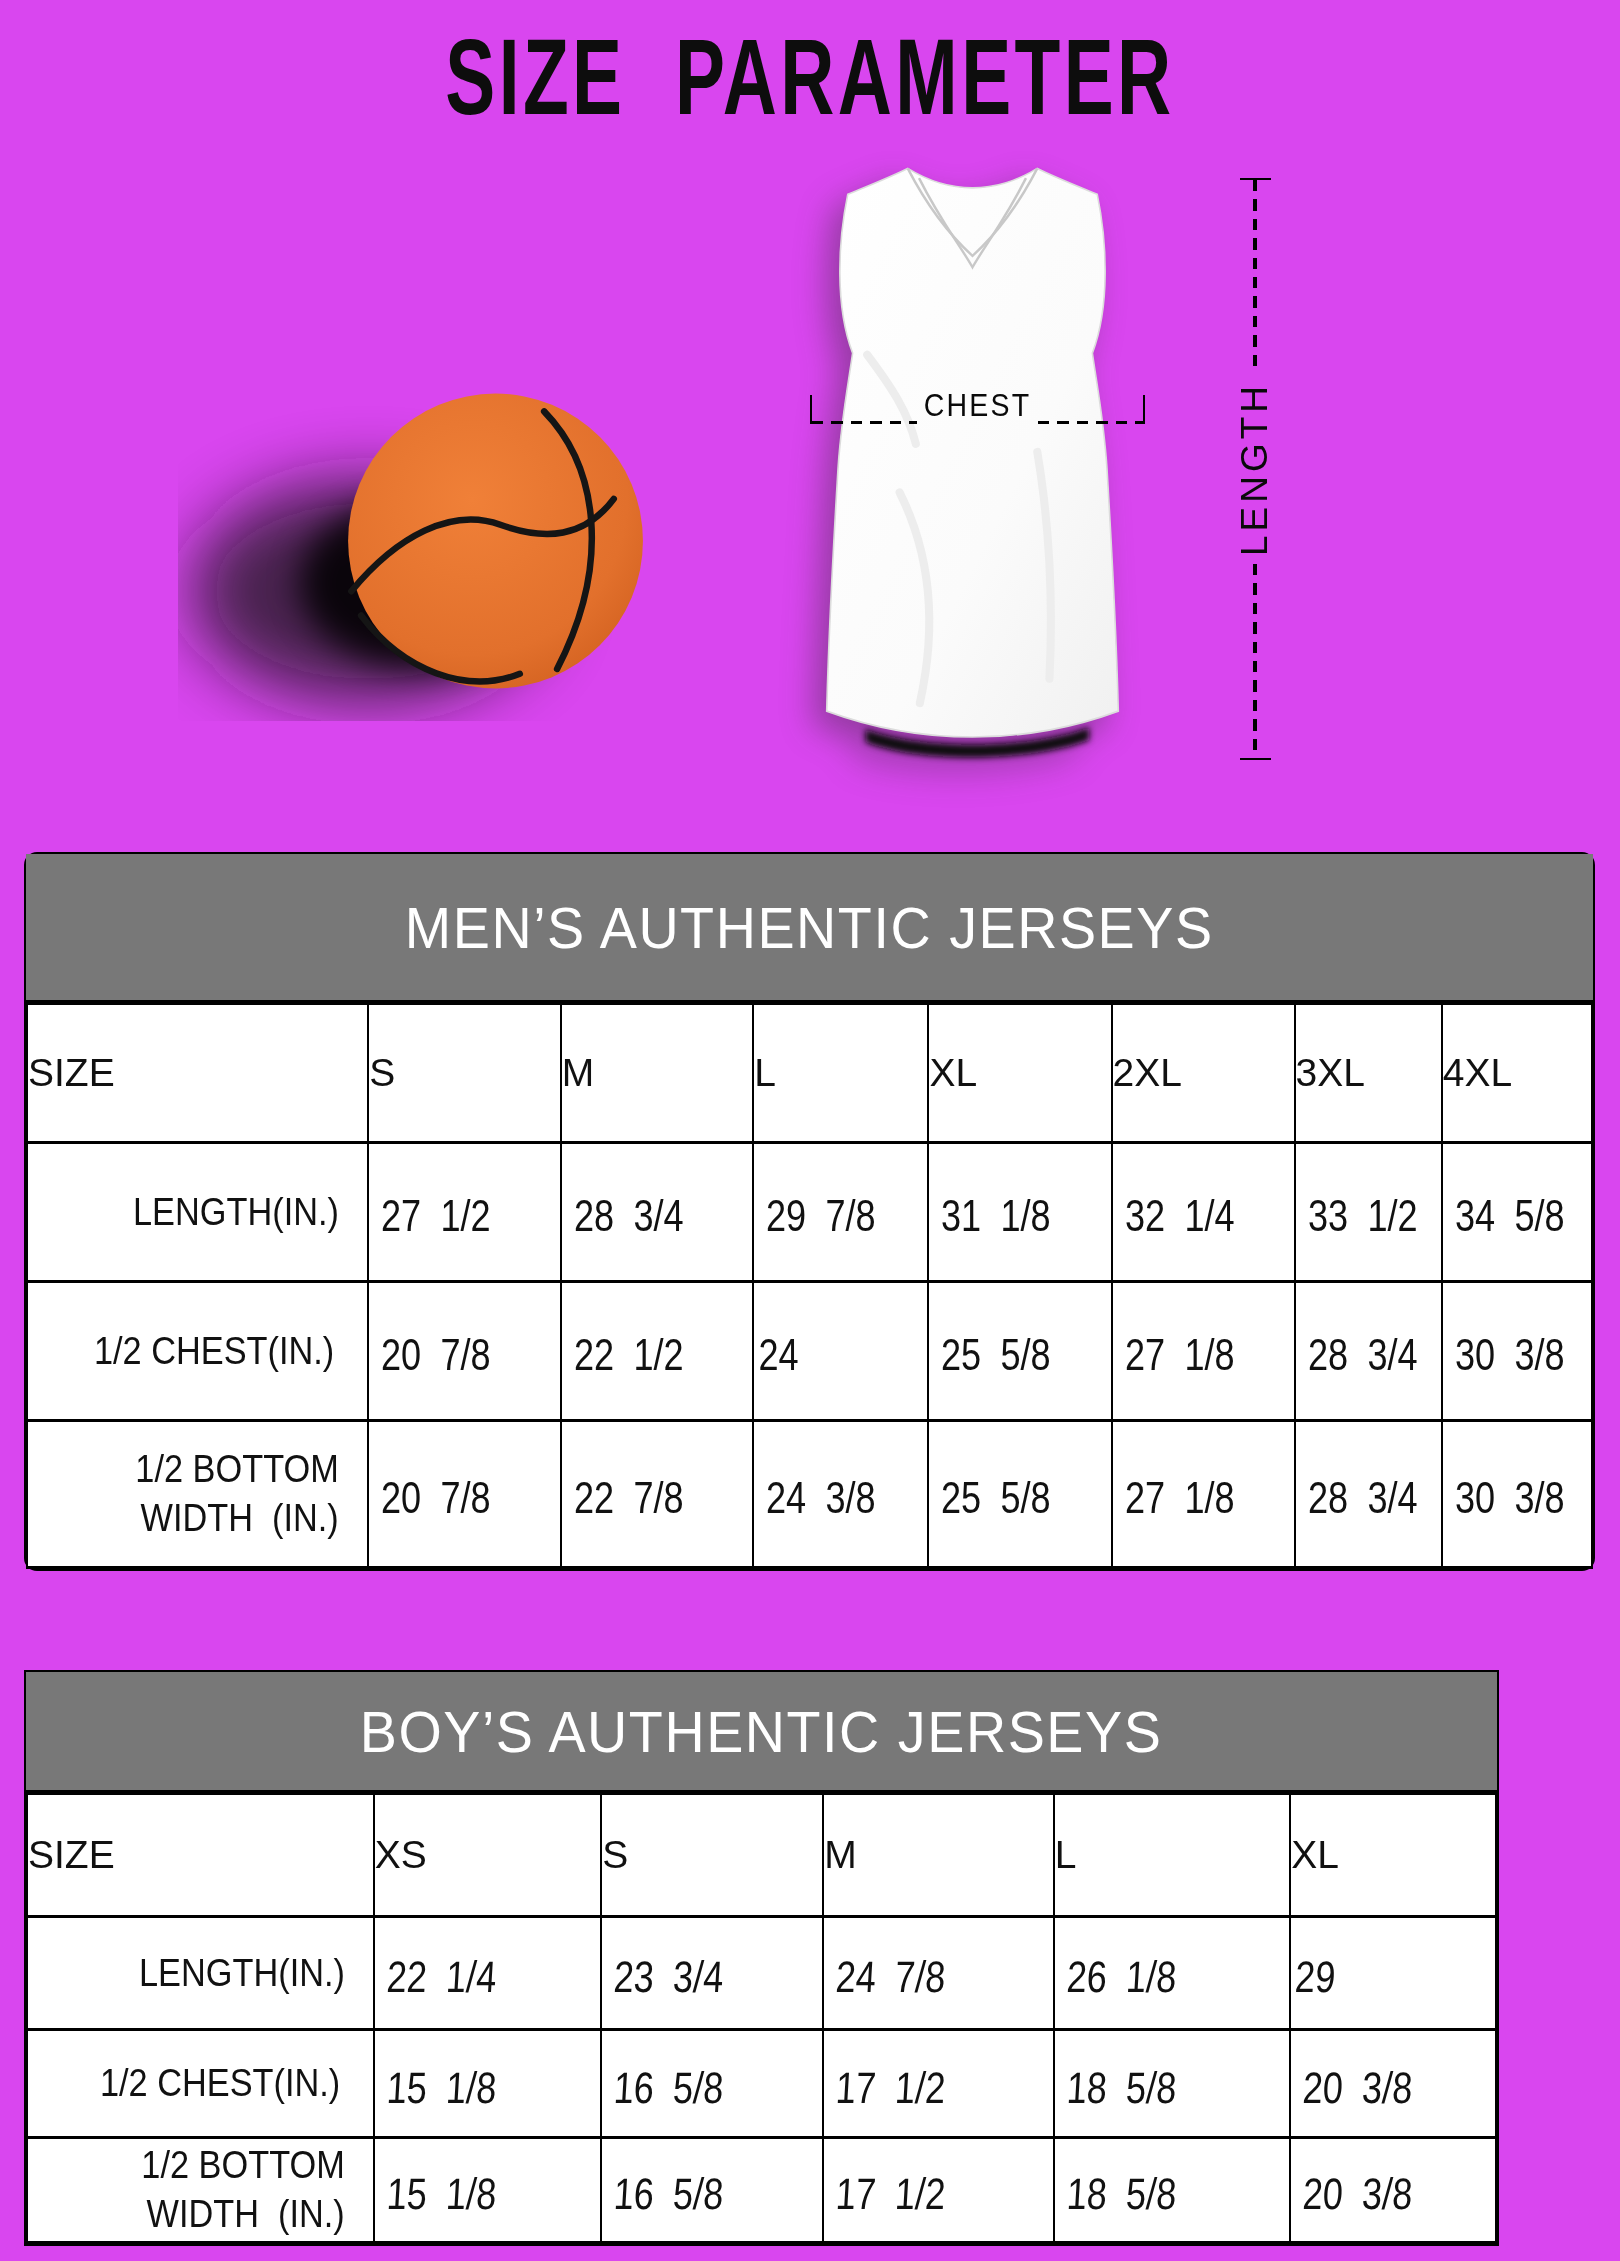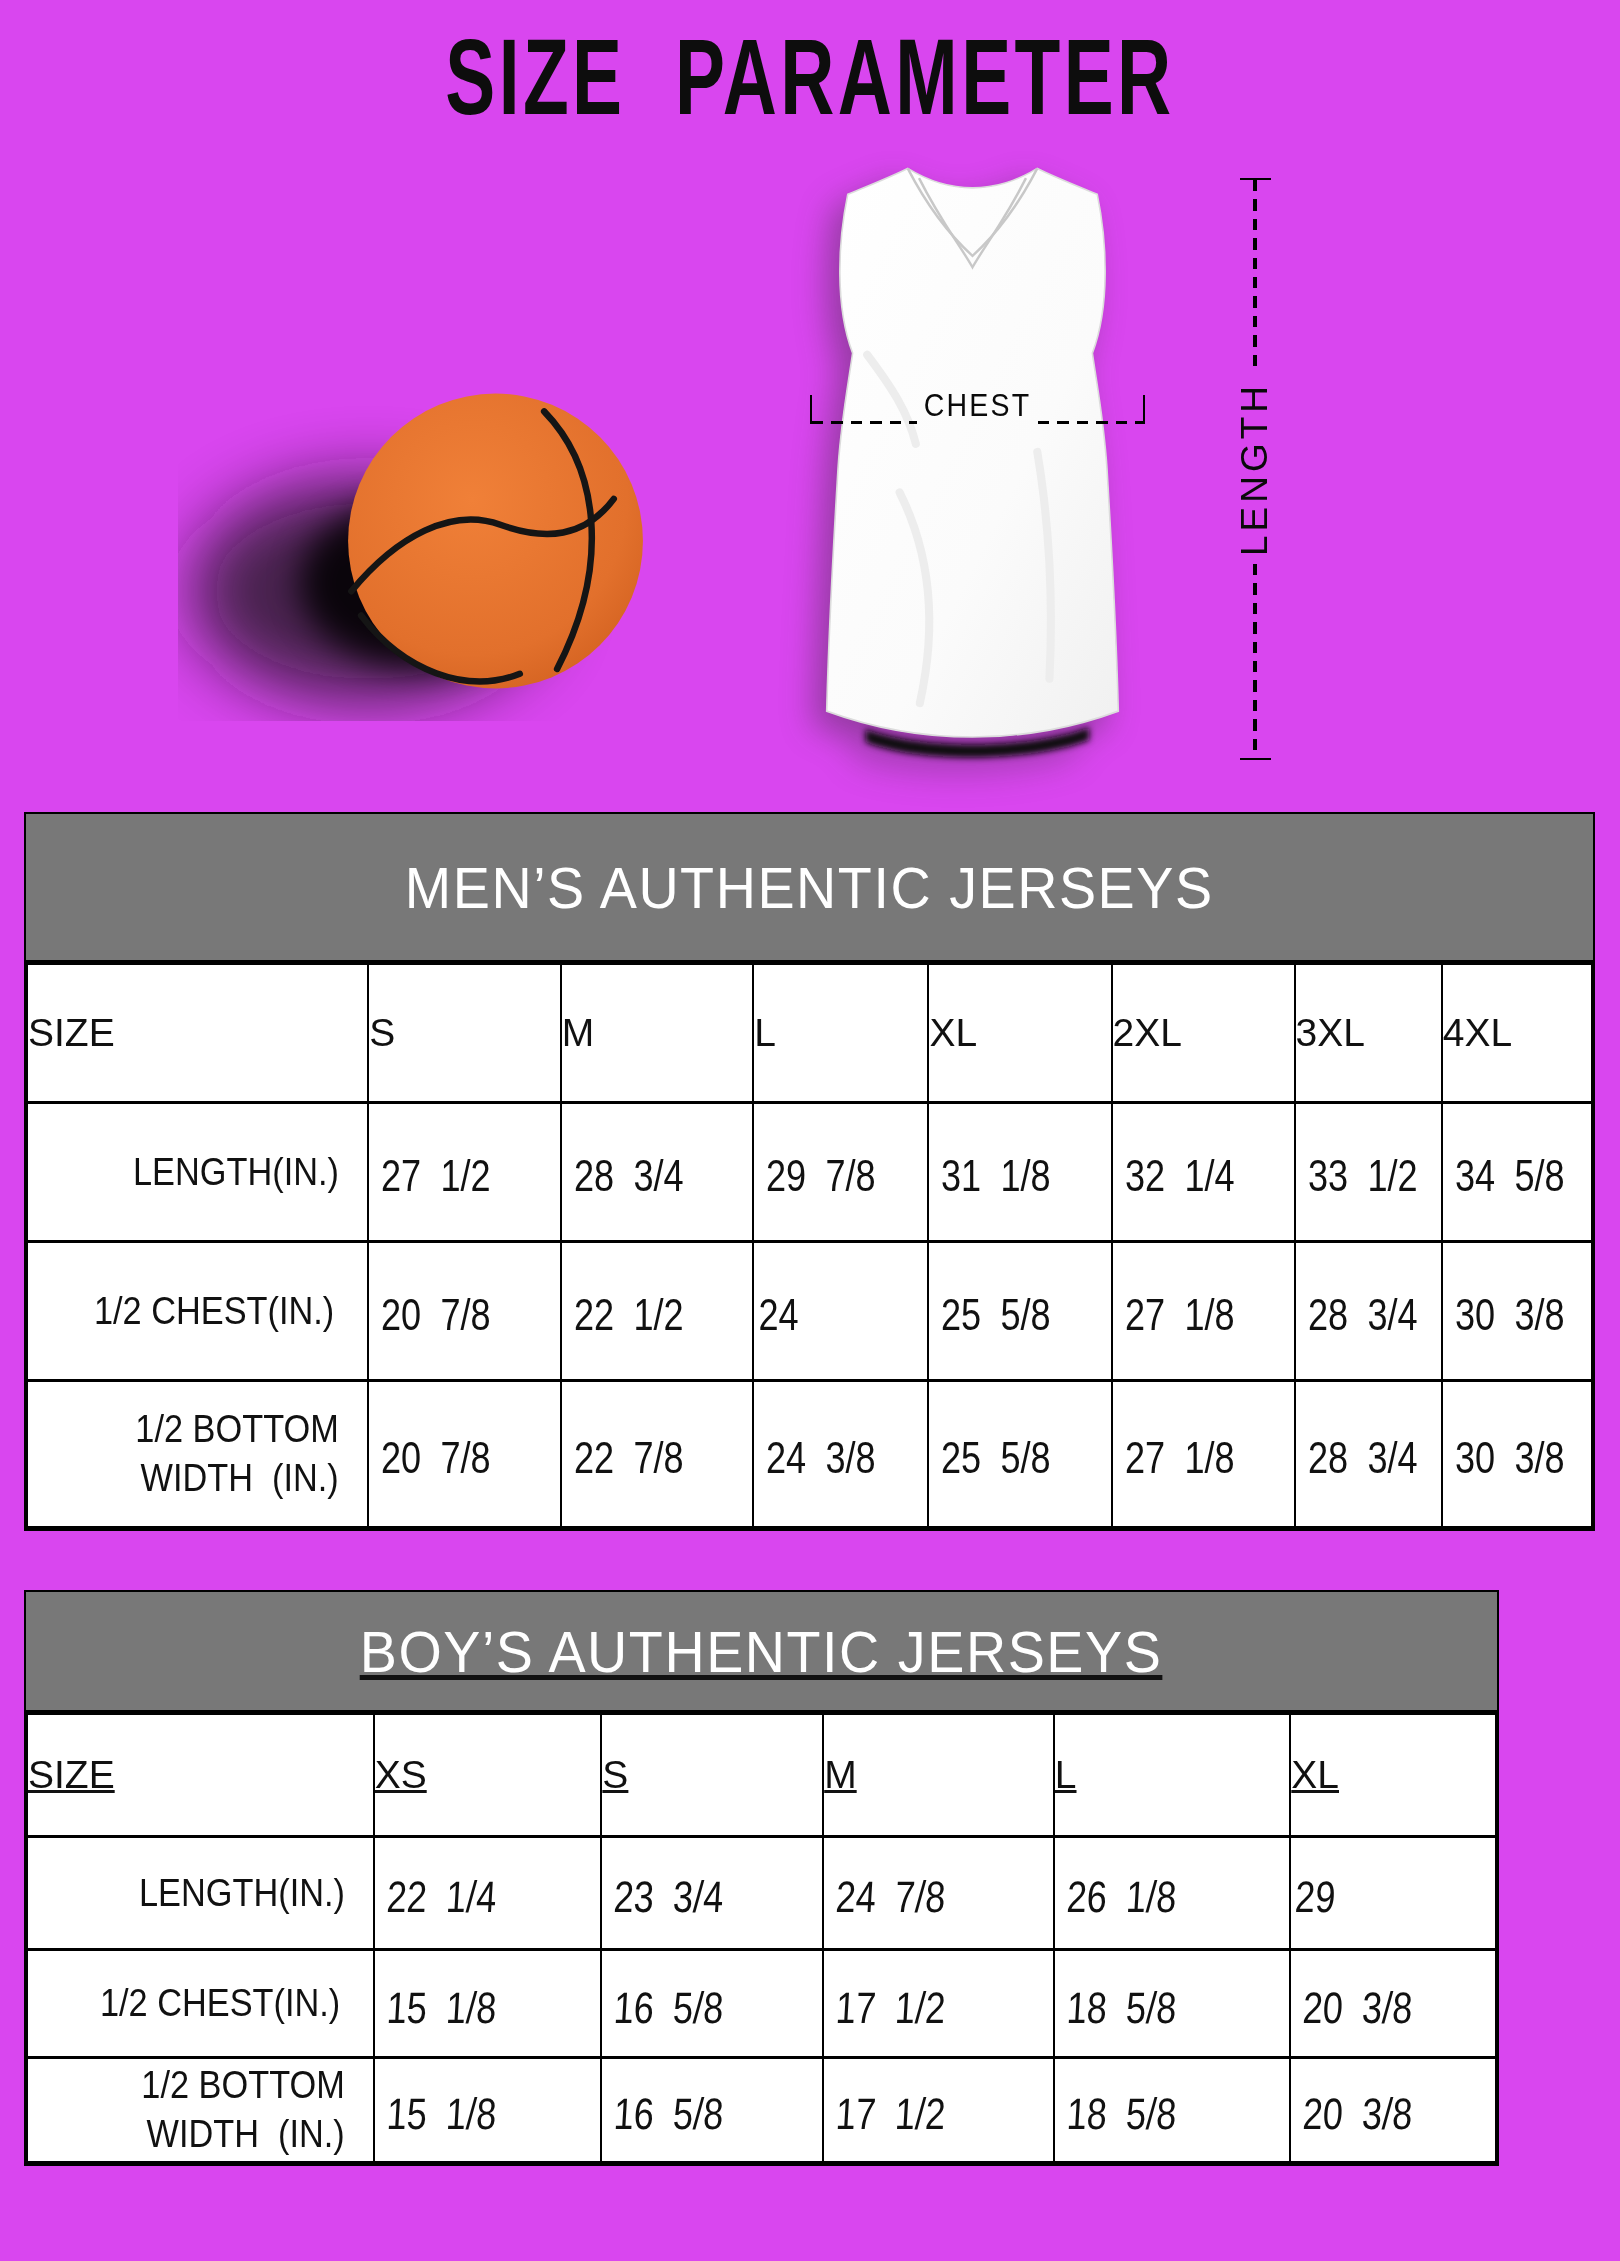--- a/index.html
+++ b/index.html
@@ -42,22 +42,22 @@
   .dim-length .dash-v{
     flex:1 1 auto;width:3.2px;
     background:repeating-linear-gradient(to bottom,#000 0 11.3px,transparent 11.3px 19.4px);
   }
   .dim-length .length-text{
     flex:0 0 auto;font-size:37px;letter-spacing:4px;color:#0a0a0a;margin:8px 0;
     writing-mode:vertical-rl;transform:rotate(180deg);
   }
   
   .size-table-wrap{position:absolute;border:2.4px solid #000;background:#fff;}
-  #mens-table-wrap{left:24px;top:812px;width:1567px;}
-  #boys-table-wrap{left:24px;top:1590px;width:1471px;text-decoration:underline;}
+  #mens-table-wrap{left:24px;top:852px;width:1567px;border-radius:13px;}
+  #boys-table-wrap{left:24px;top:1670px;width:1471px;}
   .table-band{
     background:#787878;border-bottom:2.4px solid #000;
     display:flex;align-items:center;justify-content:center;
   }
   #mens-table-wrap .table-band{height:146px;}
   #boys-table-wrap .table-band{height:118px;}
   .table-band>span{color:#fff;font-size:58px;letter-spacing:1.6px;transform:scaleX(.96);white-space:nowrap;}
   table.size-grid{width:100%;border-collapse:collapse;table-layout:fixed;background:#fff;}
   table.size-grid td,table.size-grid th{
     border:2.4px solid #000;border-top-width:3.2px;border-bottom-width:3.2px;

